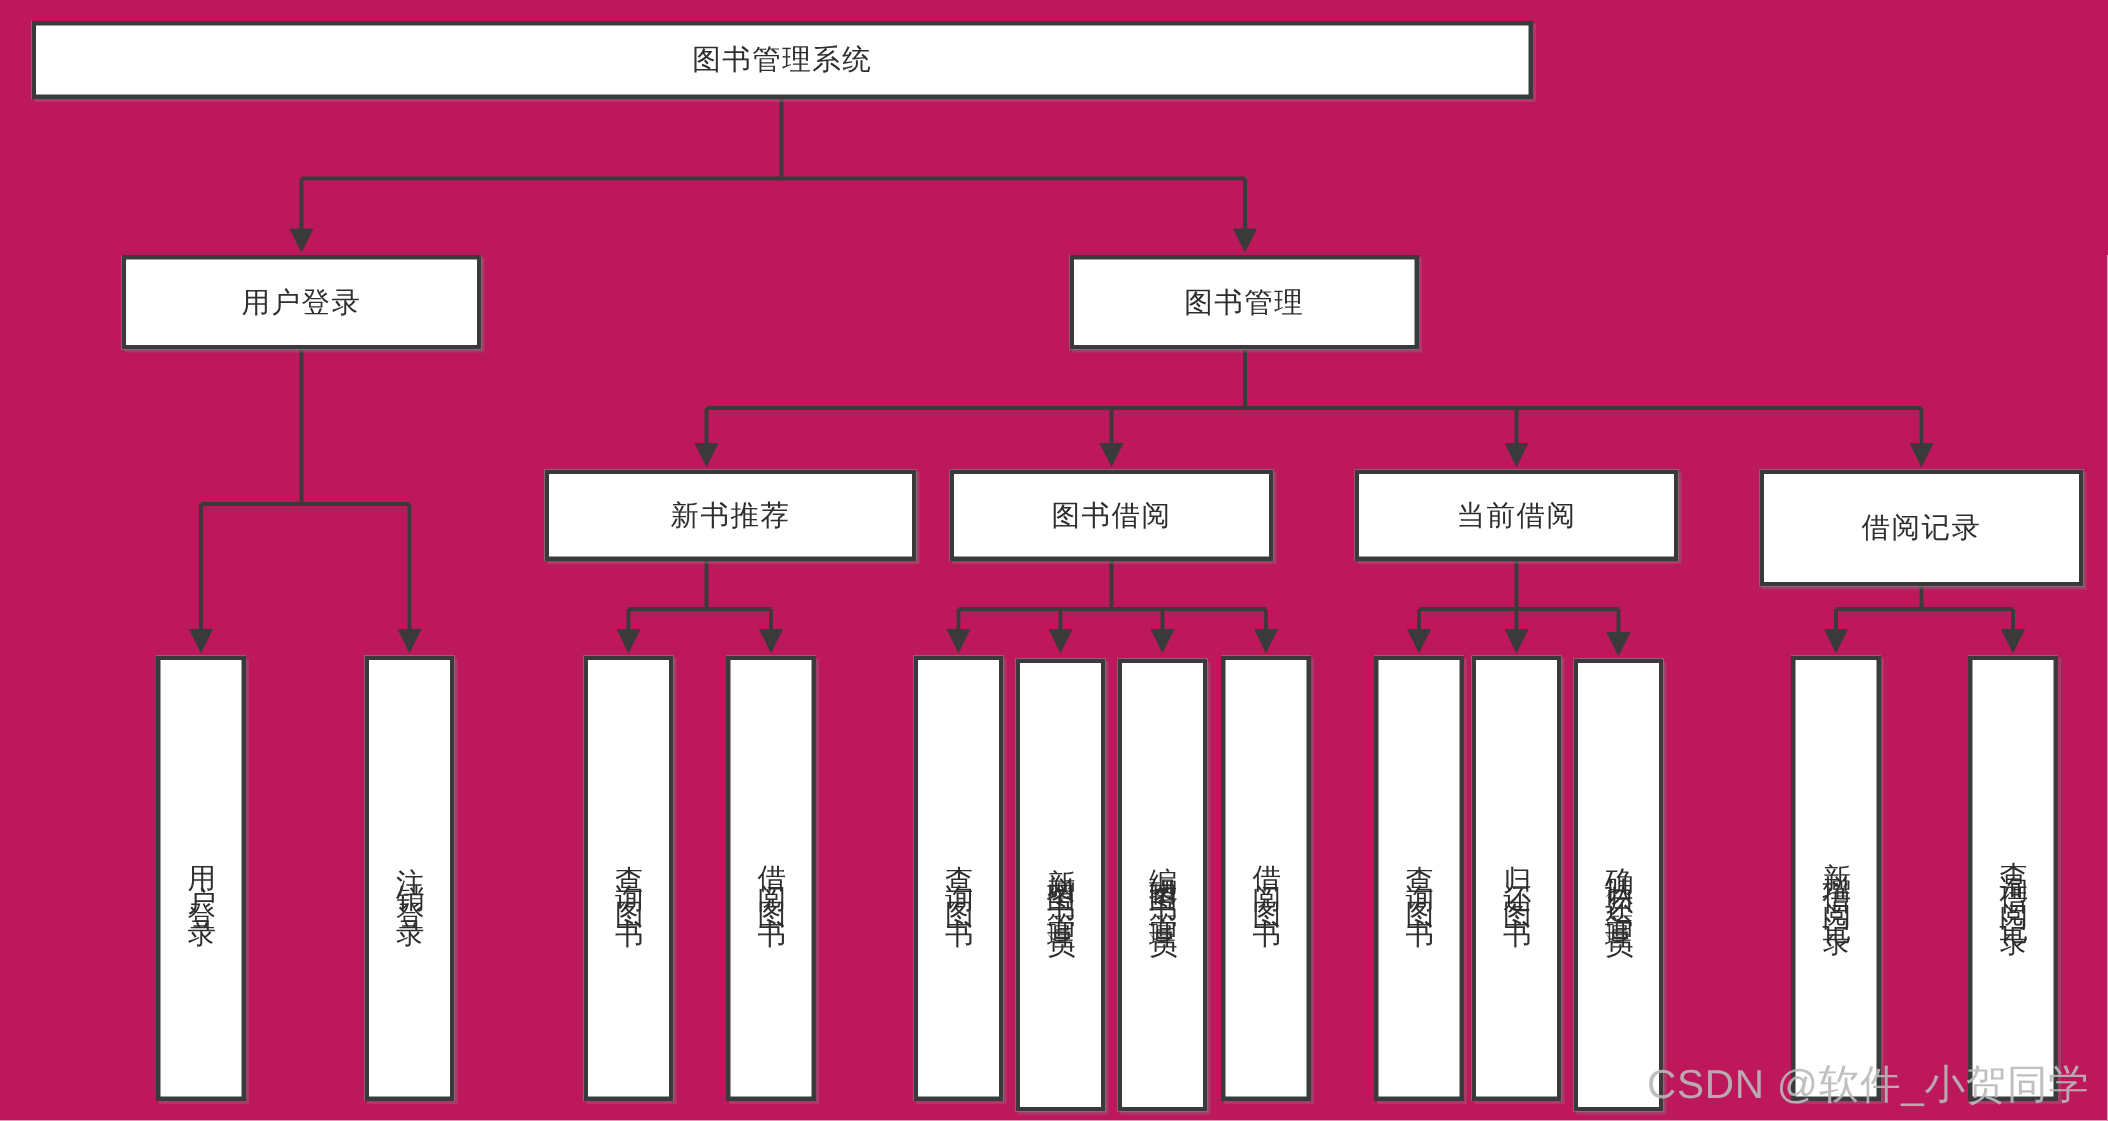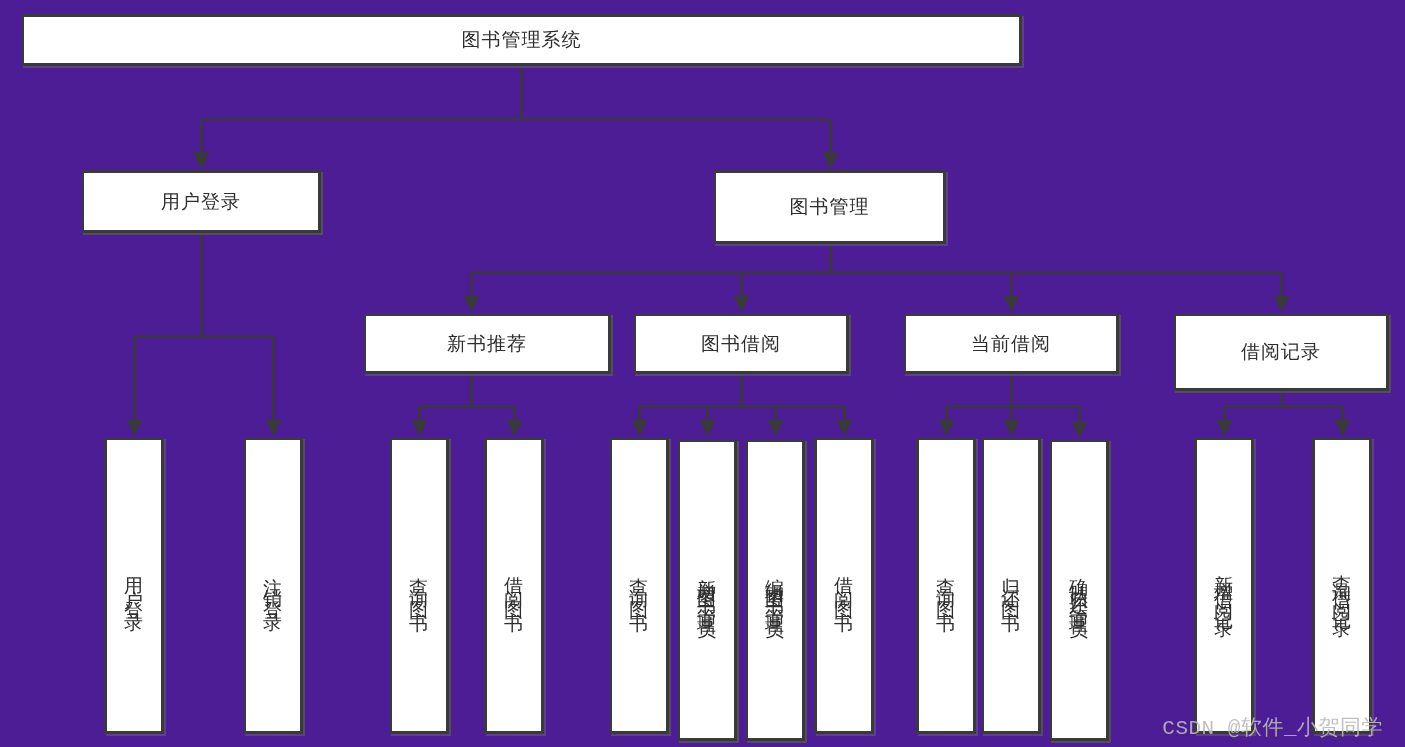--- a/index.html
+++ b/index.html
@@ -1,20 +1,20 @@
 <!DOCTYPE html>
 <html><head>
 <meta charset="utf-8">
 <style>
   html, body { margin: 0; padding: 0; background: #ffffff; }
   .stage {
     position: relative;
     width: 1405px;
     height: 747px;
-    background: #4c1d95;
+    background: #be185d;
     font-family: "Liberation Sans", "DejaVu Sans", sans-serif;
     overflow: hidden;
   }
   .connectors {
     position: absolute;
     left: 0; top: 0;
     width: 1405px; height: 747px;
   }
   .node {
     position: absolute;
@@ -33,27 +33,26 @@
     text-orientation: mixed;
     font-size: 19px;
     letter-spacing: 12px;
     line-height: 1;
     white-space: nowrap;
   }
   .leaf .vtext.l6 { letter-spacing: 9px; }
   .leaf .vtext.l9 { letter-spacing: 6px; }
   .watermark {
     position: absolute;
-    right: 22px;
+    right: 12px;
     bottom: 6px;
-    font-size: 21px;
+    font-size: 27px;
     color: rgba(185,185,185,0.9);
     letter-spacing: 0.5px;
     white-space: nowrap;
-    font-family: Liberation Mono, monospace;
   }
   svg path.line { stroke: #3a3a3a; stroke-width: 2.6; fill: none; }
   svg .arrowhead { fill: #3a3a3a; }
 </style>
 </head>
 <body>
 
 <div class="stage">
 
   <svg class="connectors" viewBox="0 0 1405 747" xmlns="http://www.w3.org/2000/svg">
@@ -118,21 +117,21 @@
     </g>
   </svg>
 
   <div class="node" style="left:21px; top:14px; width:1001px; height:52px;">
     <span class="hlabel">图书管理系统</span>
   </div>
 
   <div class="node" style="left:81px; top:170px; width:240px; height:63px;">
     <span class="hlabel">用户登录</span>
   </div>
-  <div class="node" style="left:713px; top:170px; width:233px; height:74px;">
+  <div class="node" style="left:713px; top:170px; width:233px; height:63px;">
     <span class="hlabel">图书管理</span>
   </div>
 
   <div class="node" style="left:363px; top:313px; width:248px; height:61px;">
     <span class="hlabel">新书推荐</span>
   </div>
   <div class="node" style="left:633px; top:313px; width:216px; height:61px;">
     <span class="hlabel">图书借阅</span>
   </div>
   <div class="node" style="left:903px; top:313px; width:216px; height:61px;">

